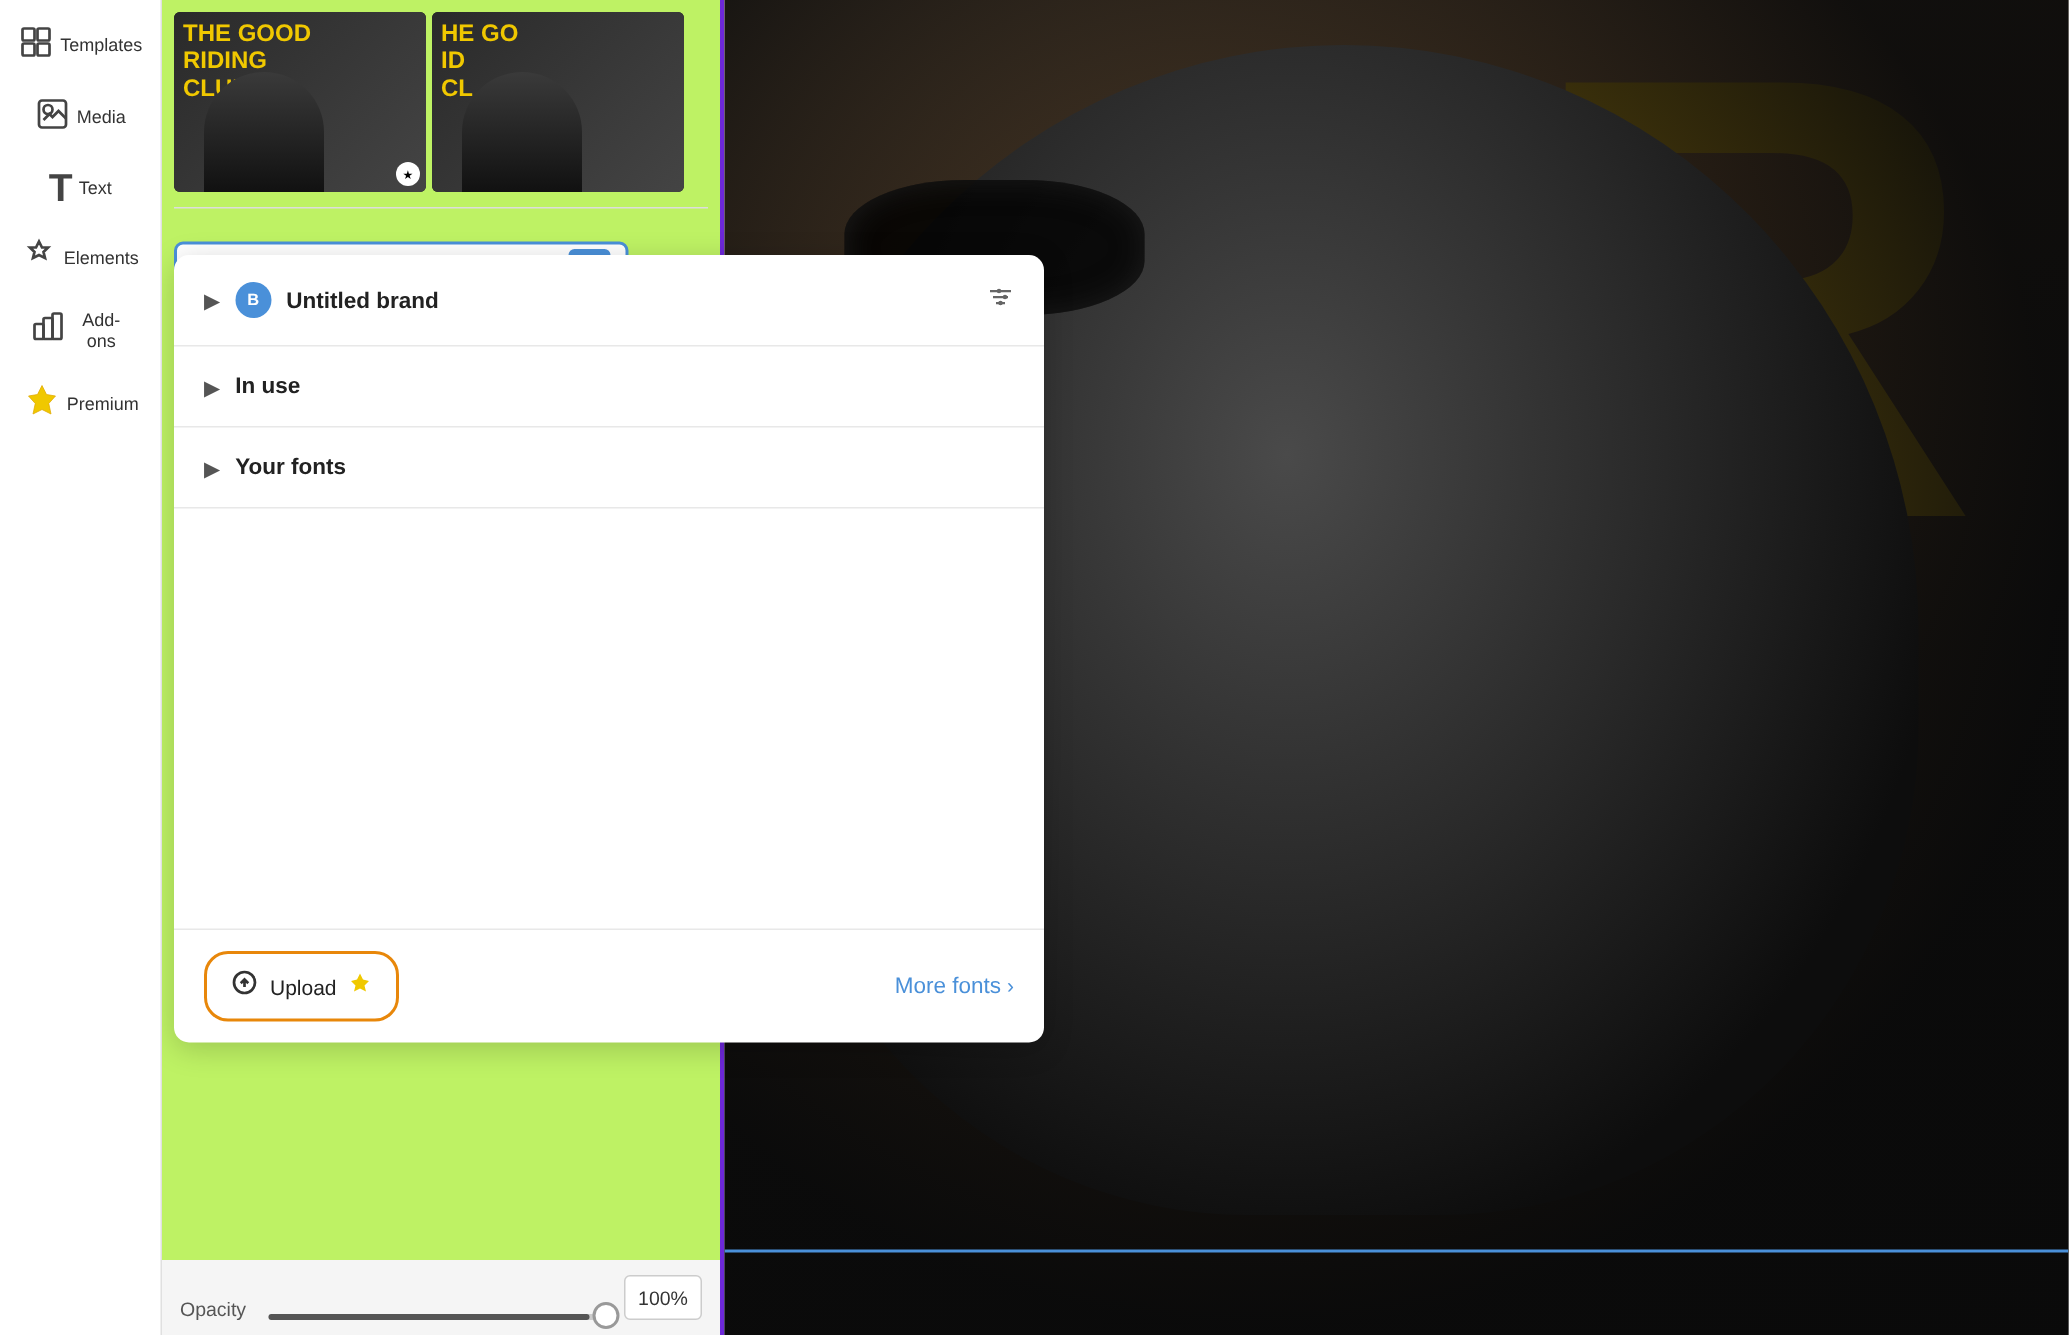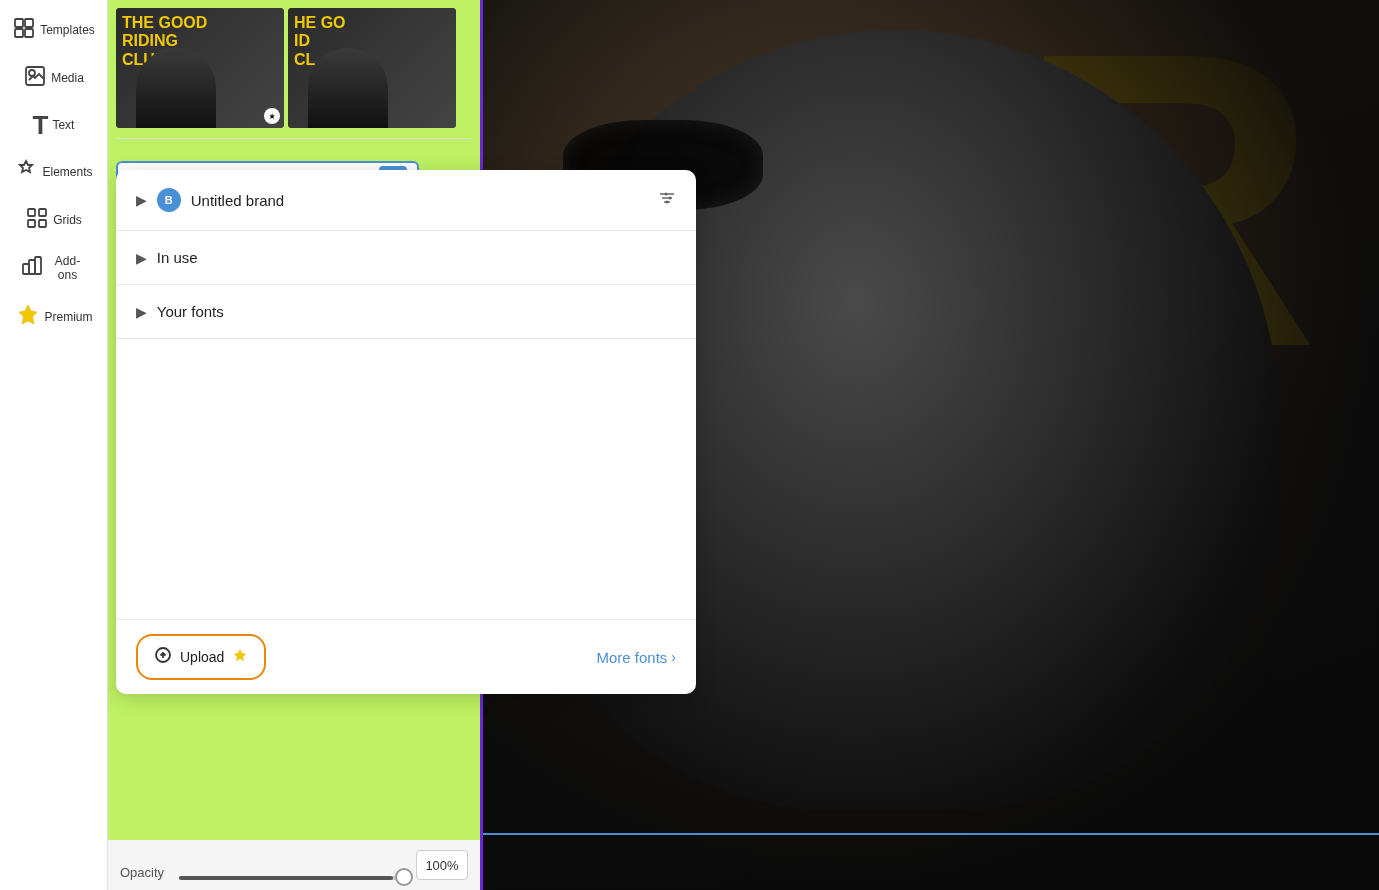--- a/index.html
+++ b/index.html
@@ -186,21 +186,21 @@
       border-radius: 50%;
       display: flex;
       align-items: center;
       justify-content: center;
       color: #fff;
       font-size: 11px;
       font-weight: bold;
     }
     .section-title {
       font-size: 15px;
-      font-weight: 400;
+      font-weight: 700;
       color: #222;
     }
     .filter-icon {
       font-size: 16px;
       color: #555;
     }
 
     
     .font-popup-bottom {
       display: flex;
@@ -375,31 +375,20 @@
 
   <div class="sidebar-item">
     <span class="icon">
       <svg width="24" height="24" viewBox="0 0 24 24" fill="none" stroke="#444" stroke-width="1.8">
         <path d="M12 3l2 4h4l-3 3 1 4-4-2-4 2 1-4-3-3h4z"></path>
       </svg>
     </span>
     <span class="label">Elements</span>
   </div>
 
-  <div class="sidebar-item">
-    <span class="icon">
-      <svg width="24" height="24" viewBox="0 0 24 24" fill="none" stroke="#444" stroke-width="1.8">
-        <rect x="3" y="3" width="7" height="7" rx="1"></rect>
-        <rect x="14" y="3" width="7" height="7" rx="1"></rect>
-        <rect x="3" y="14" width="7" height="7" rx="1"></rect>
-        <rect x="14" y="14" width="7" height="7" rx="1"></rect>
-      </svg>
-    </span>
-    <span class="label">Grids</span>
-  </div>
 
   <div class="sidebar-item">
     <span class="icon">
       <svg width="24" height="24" viewBox="0 0 24 24" fill="none" stroke="#444" stroke-width="1.8">
         <rect x="3" y="10" width="6" height="10" rx="1"></rect>
         <rect x="9" y="6" width="6" height="14" rx="1"></rect>
         <rect x="15" y="3" width="6" height="17" rx="1"></rect>
       </svg>
     </span>
     <span class="label">Add-ons</span>

